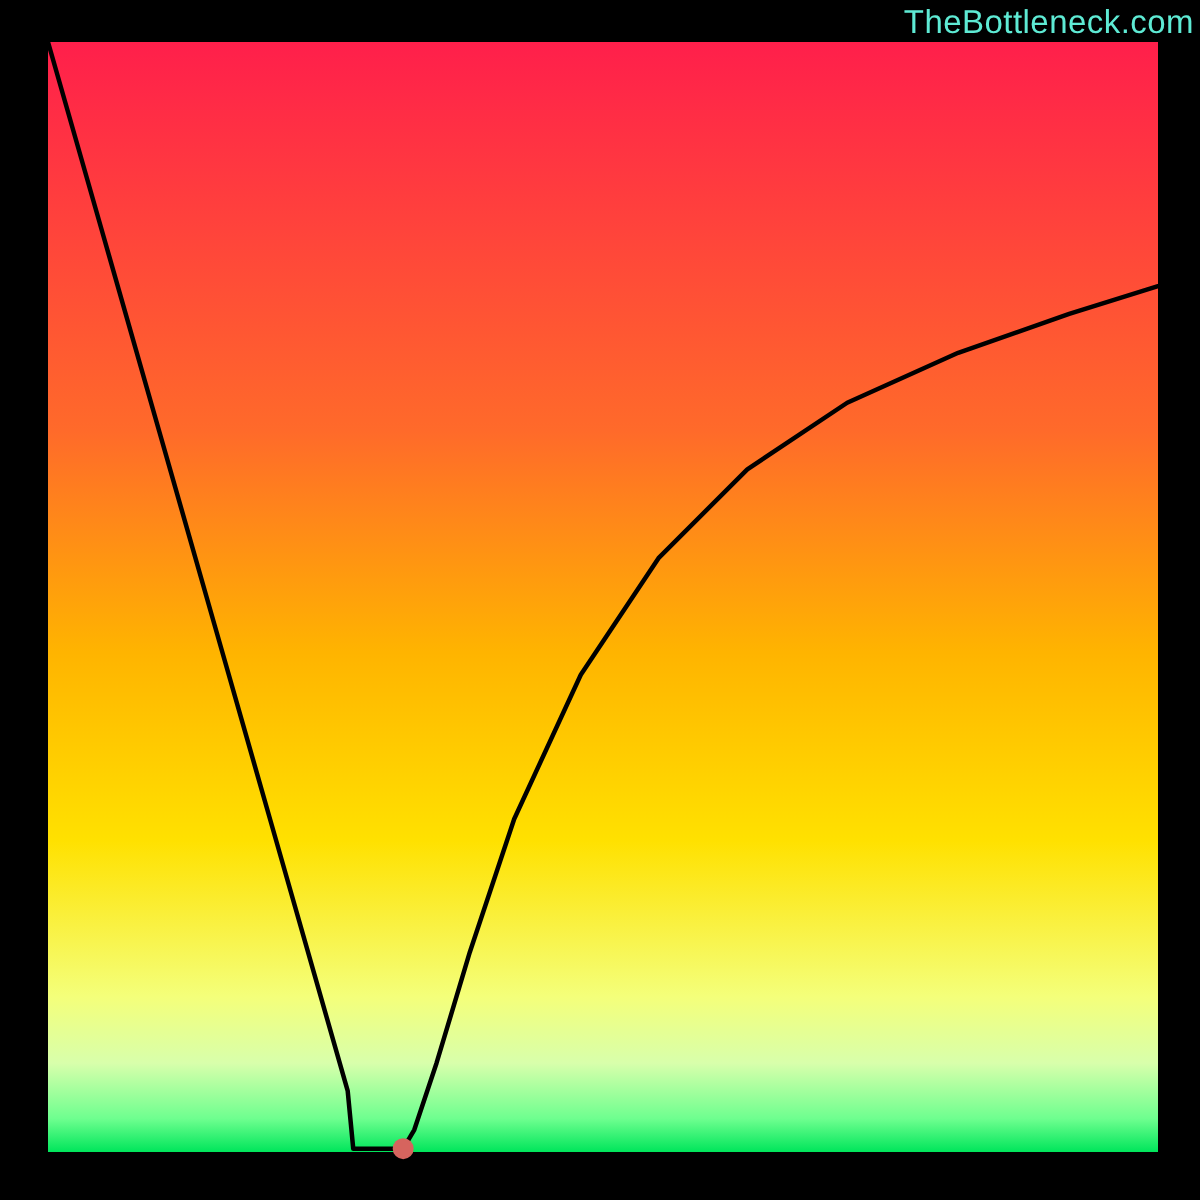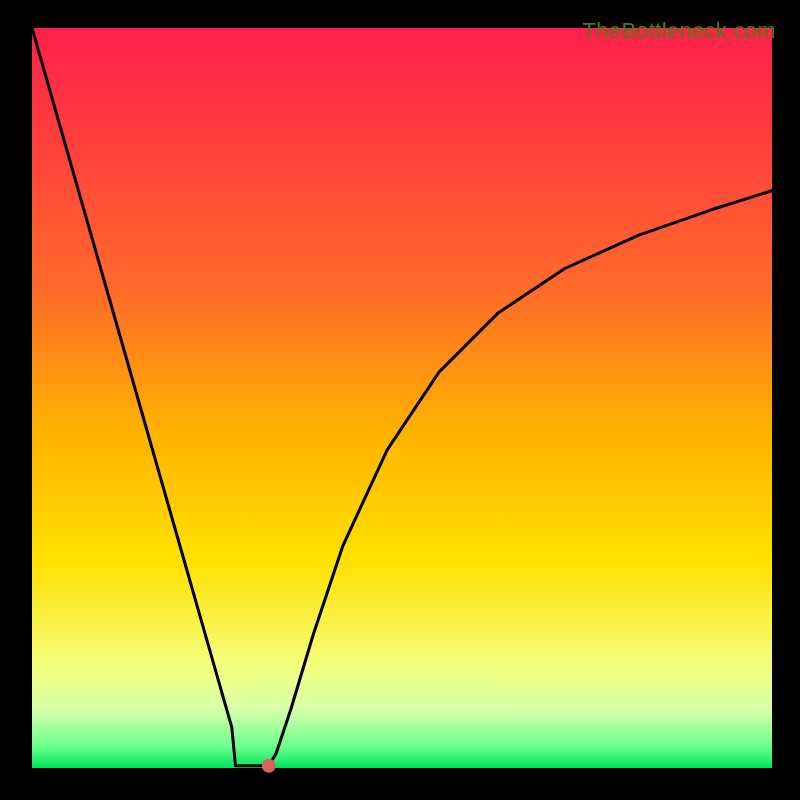--- a/index.html
+++ b/index.html
@@ -13,27 +13,26 @@
   }
   .frame {
     position: relative;
     width: 800px;
     height: 800px;
     background: #000;
   }
   .watermark {
     position: absolute;
     top: 2px;
-    right: 24px;
-    color: #4d7c0f;
+    right: 4px;
+    color: #5eead4;
     font-size: 22px;
     font-weight: 500;
     letter-spacing: 0.3px;
     z-index: 4;
-    margin-top: 16px;
   }
   svg.plot {
     position: absolute;
     left: 0; top: 0;
     width: 800px;
     height: 800px;
     z-index: 2;
   }
 </style>
 </head>

